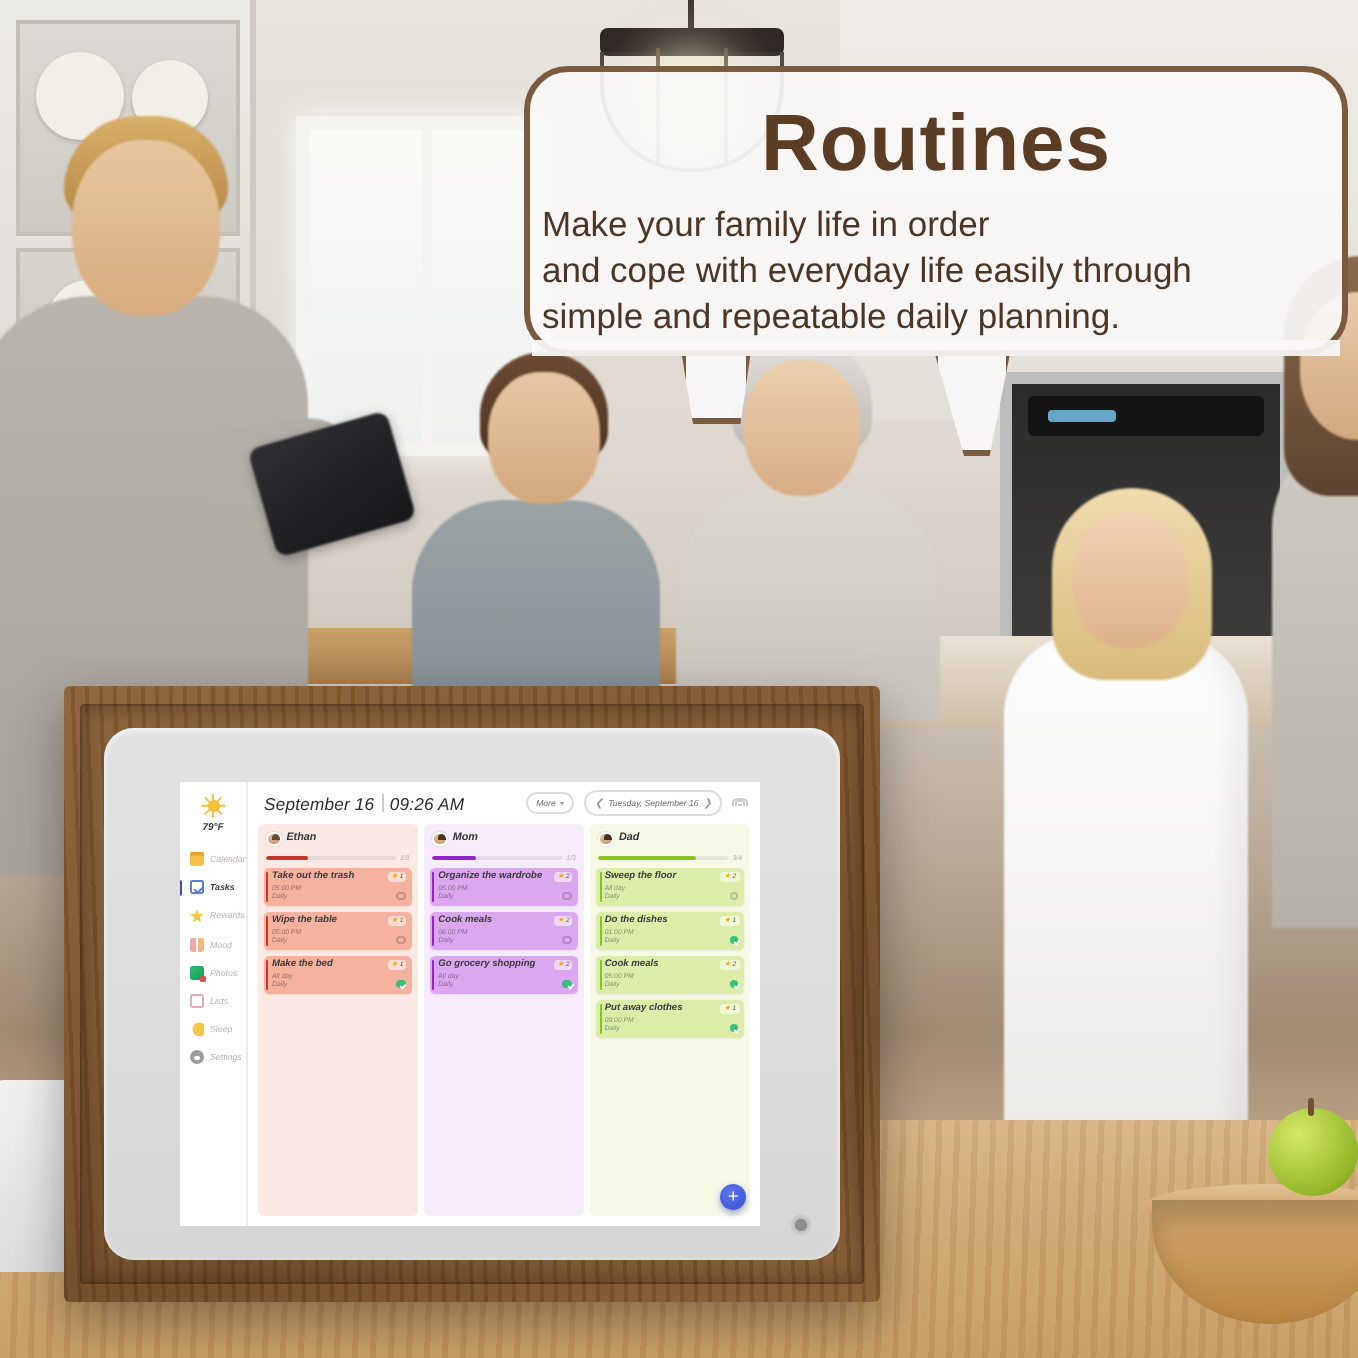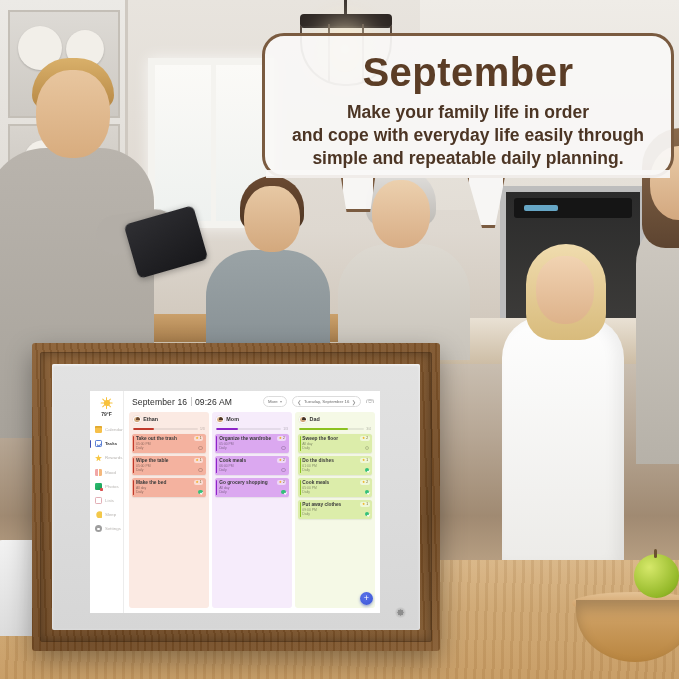--- a/index.html
+++ b/index.html
@@ -179,22 +179,22 @@
     background:rgba(249,248,246,.93);
     clip-path:polygon(0 0, 100% 0, 84% 100%, 18% 100%);
     border-left:3px solid #7a5b40; border-right:3px solid #7a5b40; border-bottom:3px solid #7a5b40;
   }
   .bubble-mask{ position:absolute; left:266px; top:170px; width:404px; height:8px; background:rgba(249,248,246,.93); z-index:7;}
   .bubble-title{
     margin-top:14px; text-align:center;
     font-size:40px; font-weight:bold; color:#5b3d26; letter-spacing:.5px;
   }
   .bubble-sub{
-    margin-top:6px; text-align:center; padding:0 6px;
-    font-size:17.5px; font-weight:bold; color:#4c3524; line-height:1.32;
+    margin-top:6px; padding:0 6px;
+    font-size:17.5px; font-weight:normal; color:#4c3524; line-height:1.32;
   }
 
   
   .frame {
     position:absolute; left:32px; top:343px; width:408px; height:308px;
     background:
       repeating-linear-gradient(88deg, rgba(90,58,28,.18) 0 2px, rgba(255,255,255,.05) 2px 7px),
       linear-gradient(160deg,#8a5f34 0%, #7a5129 42%, #6d4722 70%, #865c31 100%);
     border-radius:3px;
     box-shadow:0 10px 26px rgba(0,0,0,.35);
@@ -202,22 +202,23 @@
   }
   .frame-inner-edge{
     position:absolute; left:8px; top:9px; right:8px; bottom:9px;
     border:1px solid rgba(45,26,10,.45);
     border-radius:2px;
     box-shadow:inset 0 0 12px rgba(0,0,0,.35);
   }
   .bezel{
     position:absolute; left:20px; top:21px; right:20px; bottom:21px;
     background:linear-gradient(180deg,#e2e2e2,#d6d6d6);
-    border-radius:2px;
+    border-radius:15px;
     box-shadow:inset 0 1px 3px rgba(255,255,255,.8);
+    font-style:italic;
   }
   .speaker-dot{
     position:absolute; right:14px; bottom:12px; width:11px; height:11px; border-radius:50%;
     background:radial-gradient(circle,#8d8d8d 38%, #bdbdbd 40%, #d2d2d2 70%);
   }
 
   
   .screen{
     position:absolute; left:38px; top:27px; width:290px; height:222px;
     background:#ffffff; overflow:hidden;
@@ -381,21 +382,21 @@
 
   <div class="lamp-cord"></div>
   <div class="lamp-top"></div>
   <div class="lamp-cage"></div>
   <div class="lamp-bulb"></div>
 </div>
 
 <div class="bubble-tail-a"></div>
 <div class="bubble-tail-b"></div>
 <div class="bubble">
-  <div class="bubble-title">September</div>
+  <div class="bubble-title">Routines</div>
   <div class="bubble-sub">
     <div>Make your family life in order</div>
     <div>and cope with everyday life easily through</div>
     <div>simple and repeatable daily planning.</div>
   </div>
 </div>
 <div class="bubble-mask"></div>
 
 <div class="frame">
   <div class="frame-inner-edge"></div>

